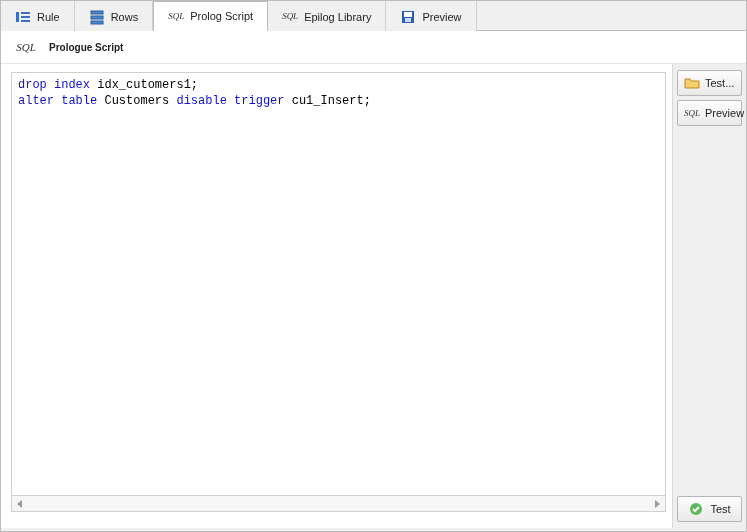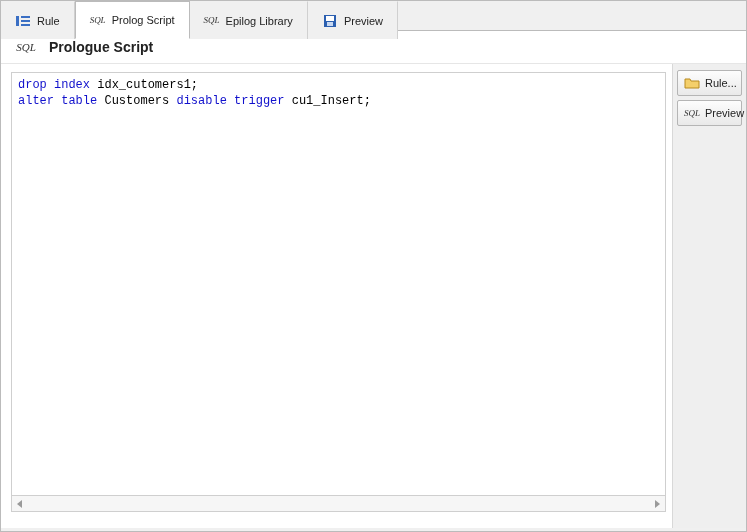--- a/index.html
+++ b/index.html
@@ -22,21 +22,21 @@
   }
   .tab {
     display: flex;
     align-items: center;
     gap: 6px;
     padding: 0 14px;
     border-right: 1px solid #d0d0d0;
     border-top: 1px solid #f0f0f0;
     background: #f0f0f0;
     cursor: pointer;
-    height: 38px;
+    height: 30px;
     font-size: 11px;
     color: #222;
     white-space: nowrap;
   }
   .tab.active {
     background: #fff;
     border-top: 1px solid #bbb;
     border-left: 1px solid #bbb;
     border-right: 1px solid #bbb;
     border-bottom: 1px solid #fff;
@@ -46,21 +46,21 @@
   }
   .ico { width: 16px; height: 16px; display:inline-flex; align-items:center; justify-content:center; }
   .header {
     display: flex;
     align-items: center;
     gap: 10px;
     padding: 8px 12px 8px 12px;
     background: #fff;
     border-bottom: 1px solid #e6e6e6;
   }
-  .header .title { font-weight: bold; font-size: 14px; }
+  .header .title { font-weight: bold; font-size: 10px; }
   .content {
     display: flex;
     background: #fff;
     height: calc(100% - 66px);
   }
   .editor-wrap {
     flex: 1;
     padding: 8px 6px 16px 10px;
     display: flex;
     flex-direction: column;
@@ -133,20 +133,30 @@
   <div class="tab">
     <span class="ico">
       <svg width="16" height="16">
           <rect x="1" y="3" width="3" height="10" fill="#3a6fc4"></rect>
           <rect x="6" y="3" width="9" height="2" fill="#3a6fc4"></rect>
           <rect x="6" y="7" width="9" height="2" fill="#3a6fc4"></rect>
           <rect x="6" y="11" width="9" height="2" fill="#3a6fc4"></rect>
         </svg>
     </span>
     <span>Rule</span>
+  </div>
+  <div class="tab">
+    <span class="ico">
+      <svg width="16" height="16">
+          <rect x="2" y="2" width="12" height="3" fill="#4a87d1" stroke="#2a5a99"></rect>
+          <rect x="2" y="7" width="12" height="3" fill="#4a87d1" stroke="#2a5a99"></rect>
+          <rect x="2" y="12" width="12" height="3" fill="#4a87d1" stroke="#2a5a99"></rect>
+        </svg>
+    </span>
+    <span>Rows</span>
   </div>
   <div class="tab active">
     <span class="ico sql-txt sql-badge-small">SQL</span>
     <span>Prolog Script</span>
   </div>
   <div class="tab">
     <span class="ico sql-txt sql-badge-small">SQL</span>
     <span>Epilog Library</span>
   </div>
   <div class="tab">
@@ -186,21 +196,32 @@
     </div>
   </div>
   <div class="sidepanel">
     <div class="side-group">
       <div class="btn">
         <span class="ico">
           <svg width="16" height="16">
               <path d="M1 4h5l1 2h8v7H1z" fill="#f4cf6a" stroke="#b88a1e"></path>
             </svg>
         </span>
-        <span>Rule...</span>
+        <span>Test...</span>
       </div>
       <div class="btn">
         <span class="ico sql-txt sql-badge-small">SQL</span>
         <span>Preview</span>
       </div>
     </div>
+    <div class="side-group">
+      <div class="btn test-btn">
+        <span class="ico">
+          <svg width="14" height="14">
+              <circle cx="7" cy="7" r="6" fill="#5cb85c"></circle>
+              <path d="M4 7l2 2 4-4" stroke="#fff" stroke-width="2" fill="none"></path>
+            </svg>
+        </span>
+        <span>Test</span>
+      </div>
+    </div>
   </div>
 </div>
 
 </body></html>

